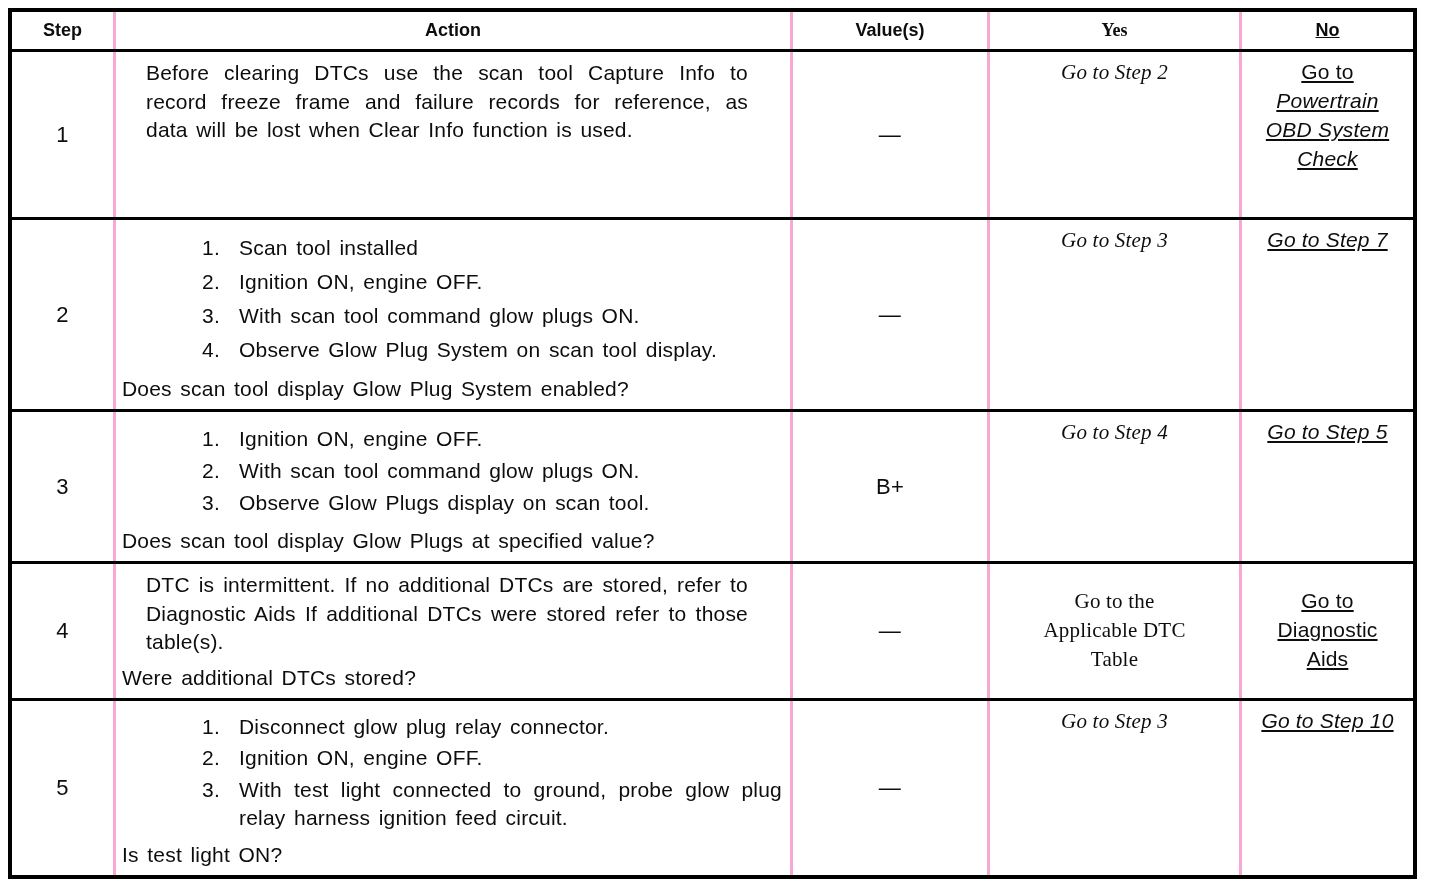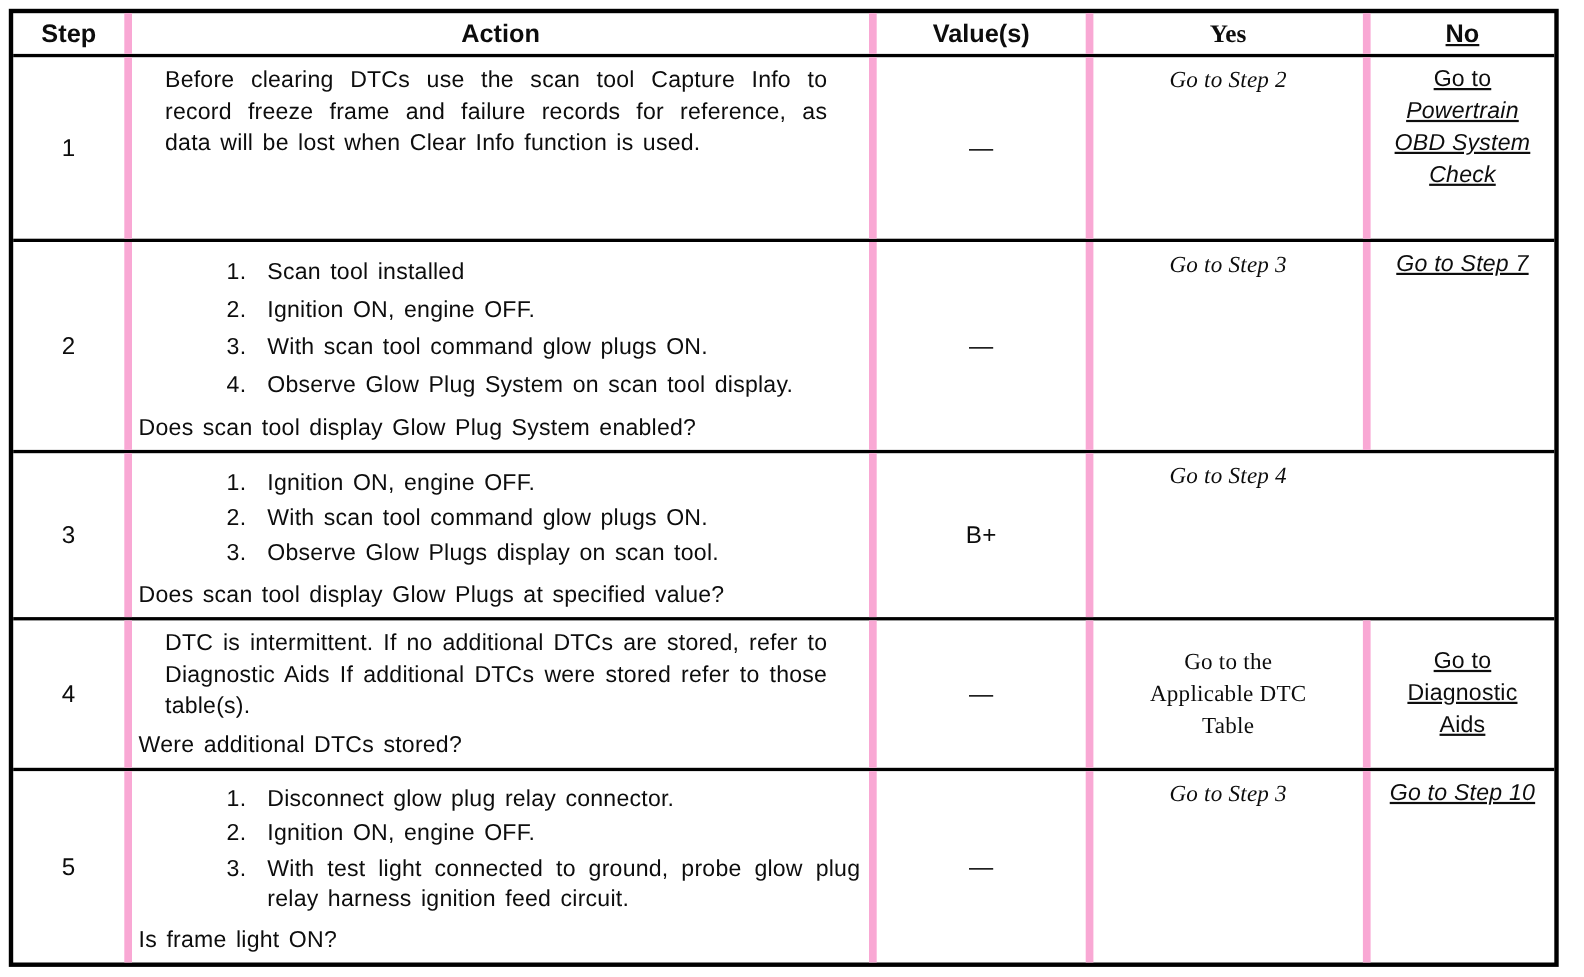--- a/index.html
+++ b/index.html
@@ -17,32 +17,32 @@
     background: #fff;
   }
   .row { display: flex; border-top: 3px solid #000; }
   .row:first-child { border-top: none; }
   .row:nth-child(1) { height: 37px; }
   .row:nth-child(2) { height: 168px; }
   .row:nth-child(3) { height: 192px; }
   .row:nth-child(4) { height: 152px; }
   .row:nth-child(5) { height: 137px; }
   .row:nth-child(6) { height: 177px; }
-  .cell { border-left: 7px solid #f9a8d4; position: relative; }
+  .cell { border-left: 3px solid #f9a8d4; position: relative; }
   .cell:first-child { border-left: none; }
   .c-step   { width: 101px; flex: none; }
   .c-action { width: 677px; flex: none; }
   .c-value  { width: 197px; flex: none; }
   .c-yes    { width: 252px; flex: none; font-family: Liberation Serif, serif; }
   .c-no     { flex: 1; text-decoration: underline; }
 
   
   .hdr .cell {
     display: flex; align-items: center; justify-content: center;
-    font-weight: 700; font-size: 23px;
+    font-weight: 700; font-size: 18px;
   }
 
   
   .step-cell, .value-cell {
     display: flex; align-items: center; justify-content: center;
     font-size: 22px; letter-spacing: .3px;
   }
 
   
   .action-cell {
@@ -154,20 +154,23 @@
               <span class="itm">Observe Glow Plugs display on scan tool.</span>
             </div>
           </div>
         </div>
       <div class="question">Does scan tool display Glow Plugs at specified value?</div>
     </div>
     <div class="cell c-value value-cell">B+</div>
     <div class="cell c-yes goto-cell v-bottom">
       <div class="goto"><span class="it">Go to Step 4</span></div>
     </div>
+    <div class="cell c-no goto-cell v-bottom">
+      <div class="goto"><span class="it">Go to Step 5</span></div>
+    </div>
   </div>
 
   <div class="row body-row">
     <div class="cell c-step step-cell">4</div>
     <div class="cell c-action action-cell">
       <div class="action-body">
           <div class="para">DTC is intermittent. If no additional DTCs are stored, refer to Diagnostic Aids If additional DTCs were stored refer to those table(s).</div>
         </div>
       <div class="question">Were additional DTCs stored?</div>
     </div>
@@ -192,21 +195,21 @@
             <div class="num-item">
               <span class="num">2.</span>
               <span class="itm">Ignition ON, engine OFF.</span>
             </div>
             <div class="num-item">
               <span class="num">3.</span>
               <span class="itm">With test light connected to ground, probe glow plug relay harness ignition feed circuit.</span>
             </div>
           </div>
         </div>
-      <div class="question">Is frame light ON?</div>
+      <div class="question">Is test light ON?</div>
     </div>
     <div class="cell c-value value-cell">—</div>
     <div class="cell c-yes goto-cell v-bottom">
       <div class="goto"><span class="it">Go to Step 3</span></div>
     </div>
     <div class="cell c-no goto-cell v-bottom">
       <div class="goto"><span class="it">Go to Step 10</span></div>
     </div>
   </div>
 </div>

